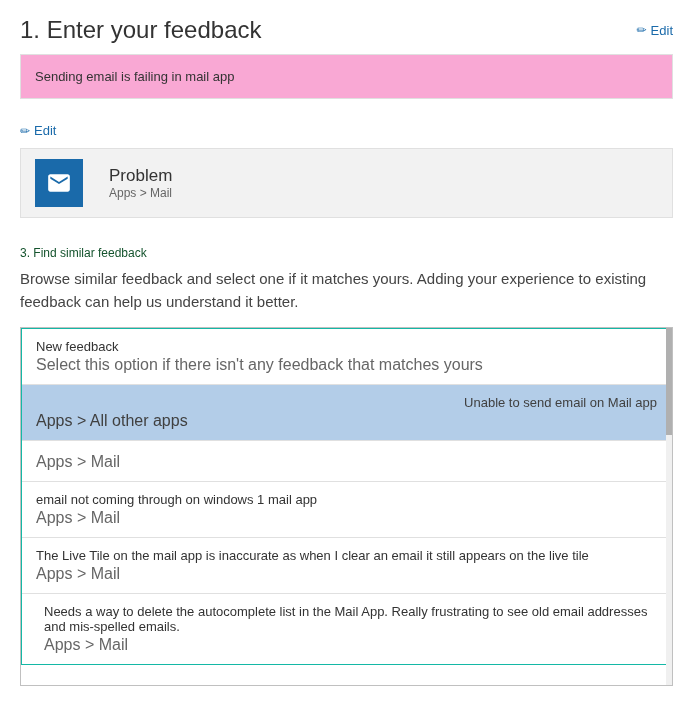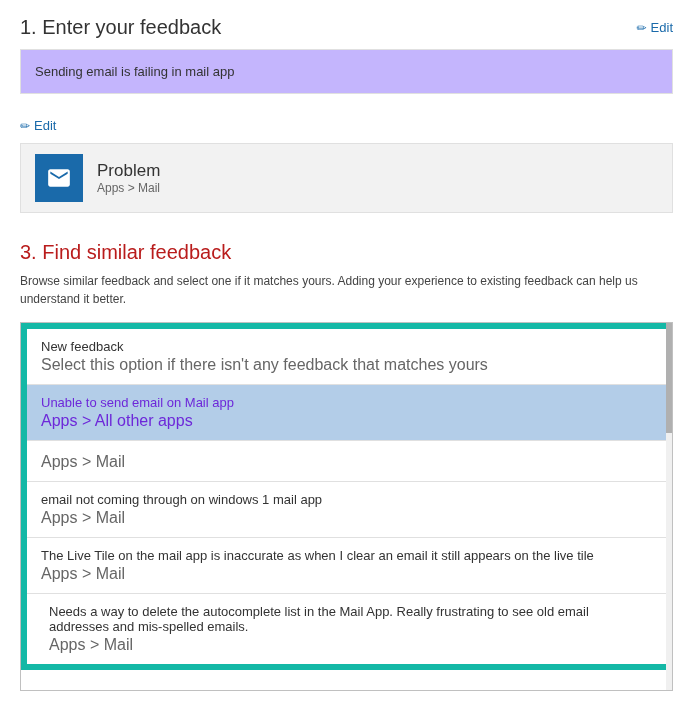--- a/index.html
+++ b/index.html
@@ -13,62 +13,62 @@
     }
 
     .section-header {
       display: flex;
       justify-content: space-between;
       align-items: center;
       margin-bottom: 10px;
     }
 
     .section-title {
-      font-size: 20px;
+      font-size: 24px;
       font-weight: 300;
       color: #333;
     }
 
     .edit-link {
       color: #1a6aaa;
       font-size: 13px;
       cursor: pointer;
       display: flex;
       align-items: center;
       gap: 4px;
       text-decoration: none;
     }
 
     .edit-icon {
       font-size: 12px;
     }
 
     
     .feedback-box {
-      background: #c4b5fd;
+      background: #f9a8d4;
       border: 1px solid #e0e0e0;
       padding: 12px 14px;
       margin-bottom: 24px;
     }
 
     .feedback-line {
       font-size: 13px;
       color: #333;
       padding: 2px 0;
     }
 
     
     .category-box {
       background: #f2f2f2;
       border: 1px solid #e0e0e0;
       padding: 10px 14px;
       margin-bottom: 28px;
       display: flex;
       align-items: center;
-      gap: 14px;
+      gap: 26px;
     }
 
     .category-icon {
       width: 48px;
       height: 48px;
       background: #1a6aaa;
       display: flex;
       align-items: center;
       justify-content: center;
       flex-shrink: 0;
@@ -85,35 +85,35 @@
       color: #333;
     }
 
     .category-info .category-path {
       font-size: 12px;
       color: #666;
     }
 
     
     .section3-title {
-      font-size: 20px;
+      font-size: 12px;
       font-weight: 300;
-      color: #b91c1c;
+      color: #14532d;
       margin-bottom: 8px;
     }
 
     .section3-desc {
-      font-size: 12px;
+      font-size: 15px;
       color: #444;
       margin-bottom: 14px;
       line-height: 1.5;
     }
 
     .feedback-list {
-      border: 6px solid #14b8a6;
+      border: 1px solid #14b8a6;
       overflow: hidden;
       margin-bottom: 20px;
     }
 
     .feedback-item {
       padding: 10px 14px;
       border-bottom: 1px solid #e0e0e0;
       cursor: pointer;
       background: #fff;
       position: relative;
@@ -128,31 +128,32 @@
       background: #b3cde8;
     }
 
     .feedback-item-title {
       font-size: 13px;
       color: #333;
       font-weight: 400;
     }
 
     .feedback-item.selected .feedback-item-title {
-      color: #6d28d9;
+      color: #404040;
+      text-align: right;
     }
 
     .feedback-item-subtitle {
       font-size: 16px;
       color: #666;
       margin-top: 2px;
     }
 
     .feedback-item.selected .feedback-item-subtitle {
-      color: #6d28d9;
+      color: #404040;
     }
 
     
     .list-container {
       position: relative;
       border: 1px solid #c0c0c0;
       margin-bottom: 22px;
     }
 
     .scroll-track {

